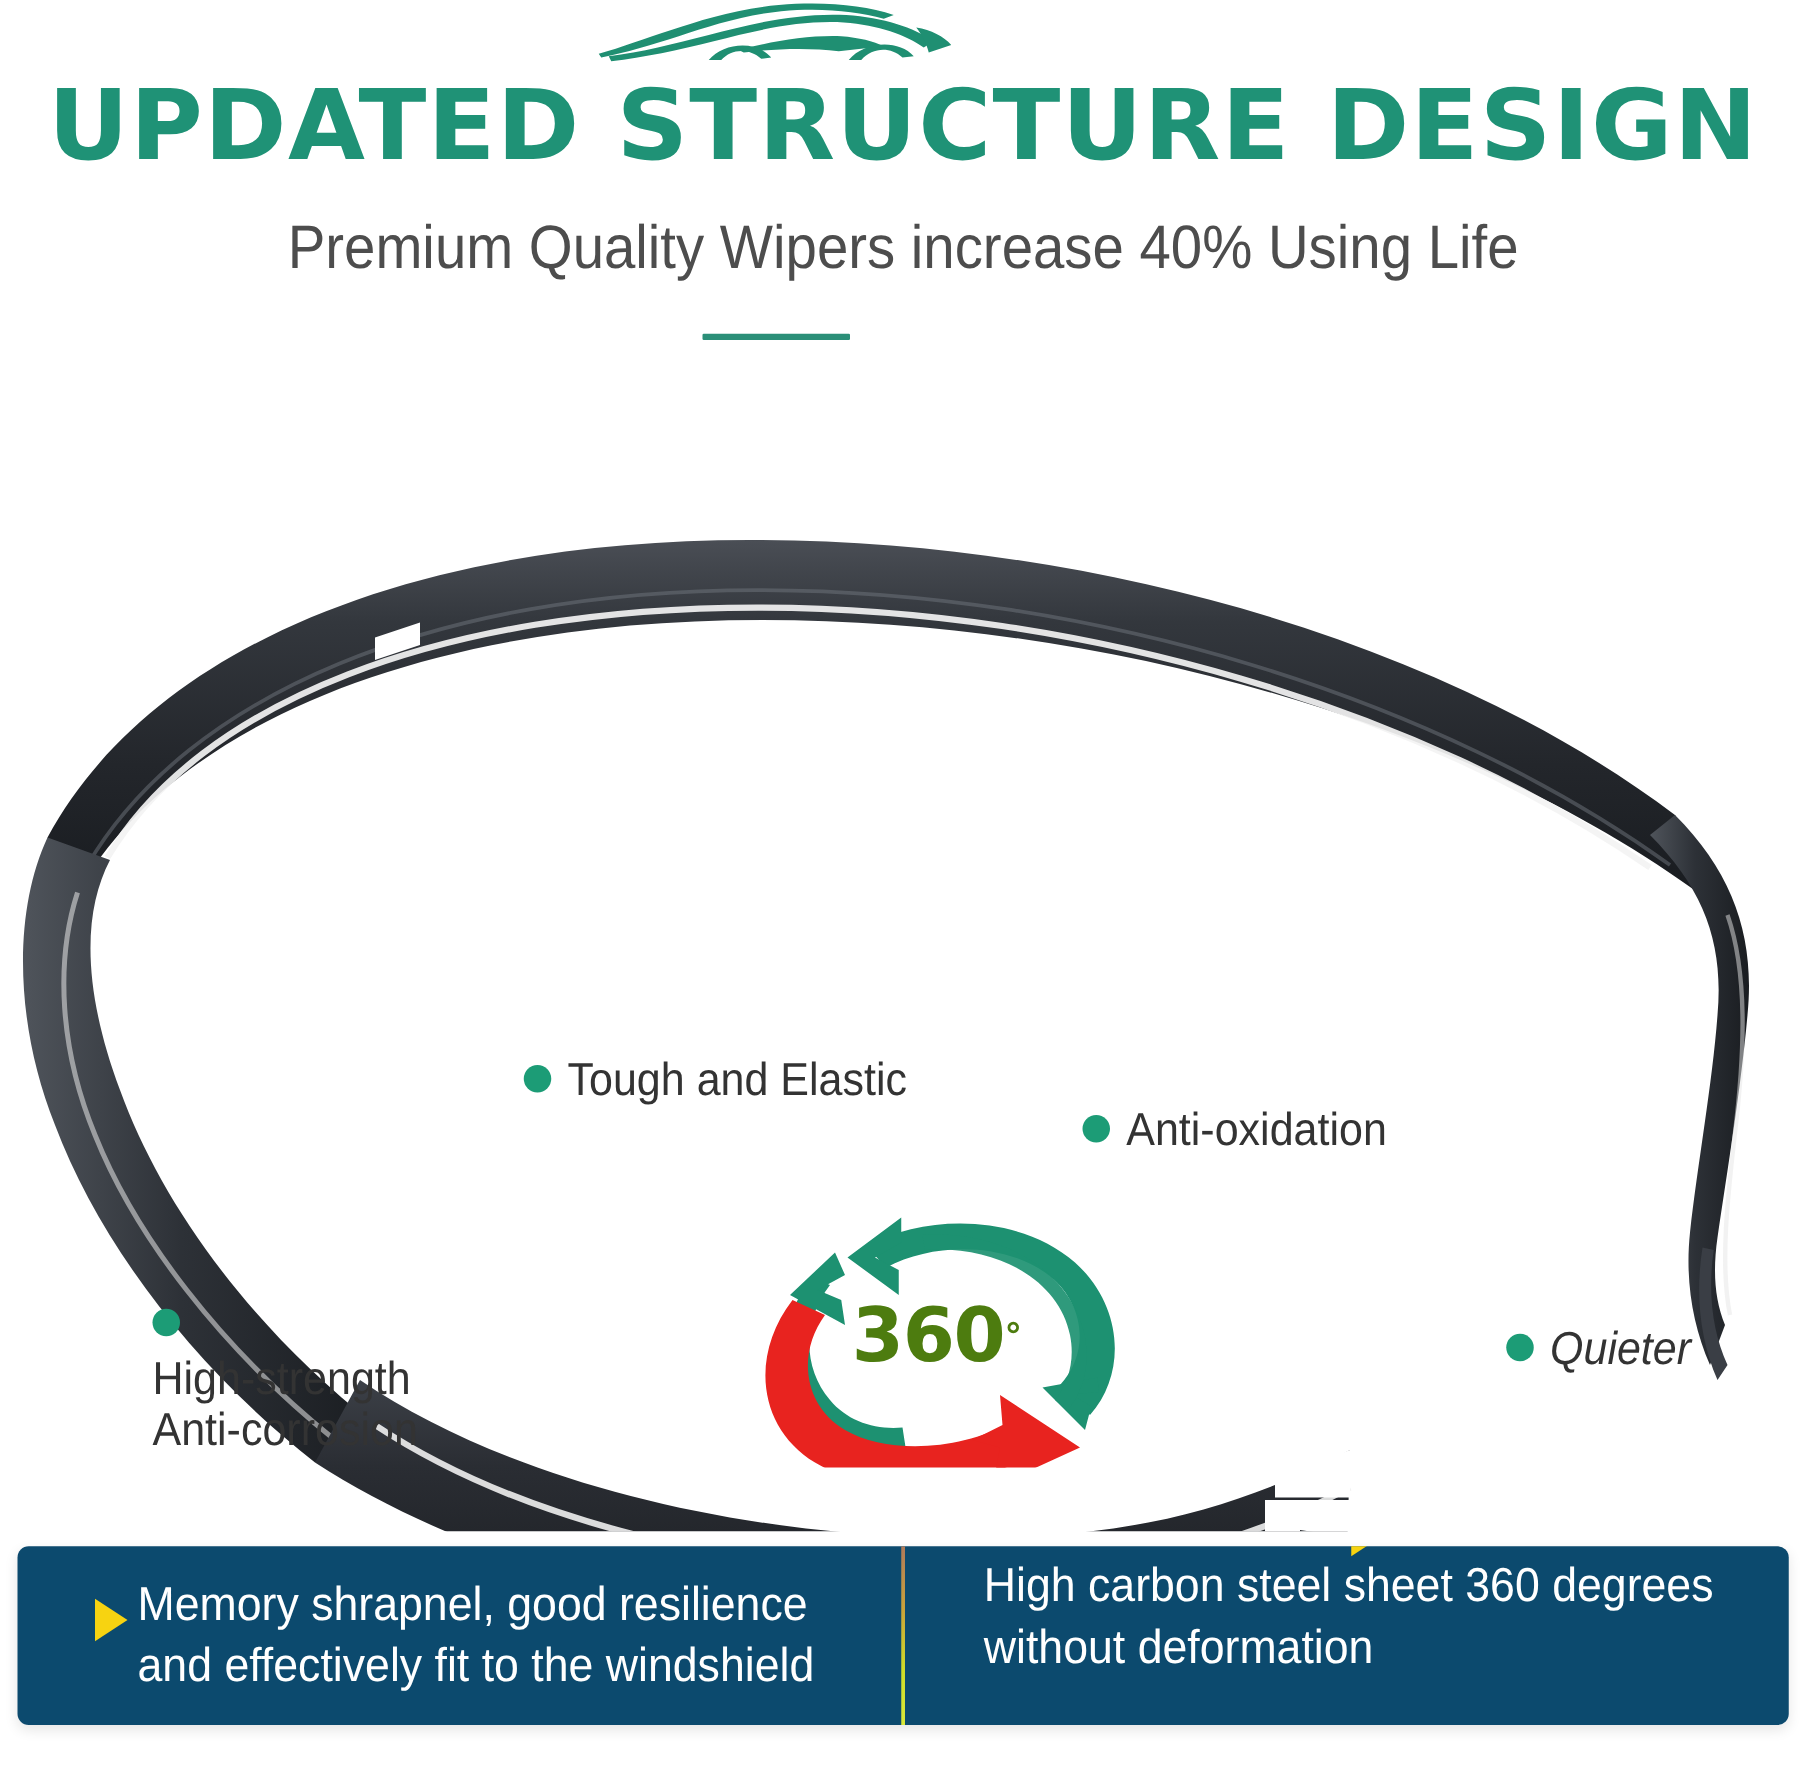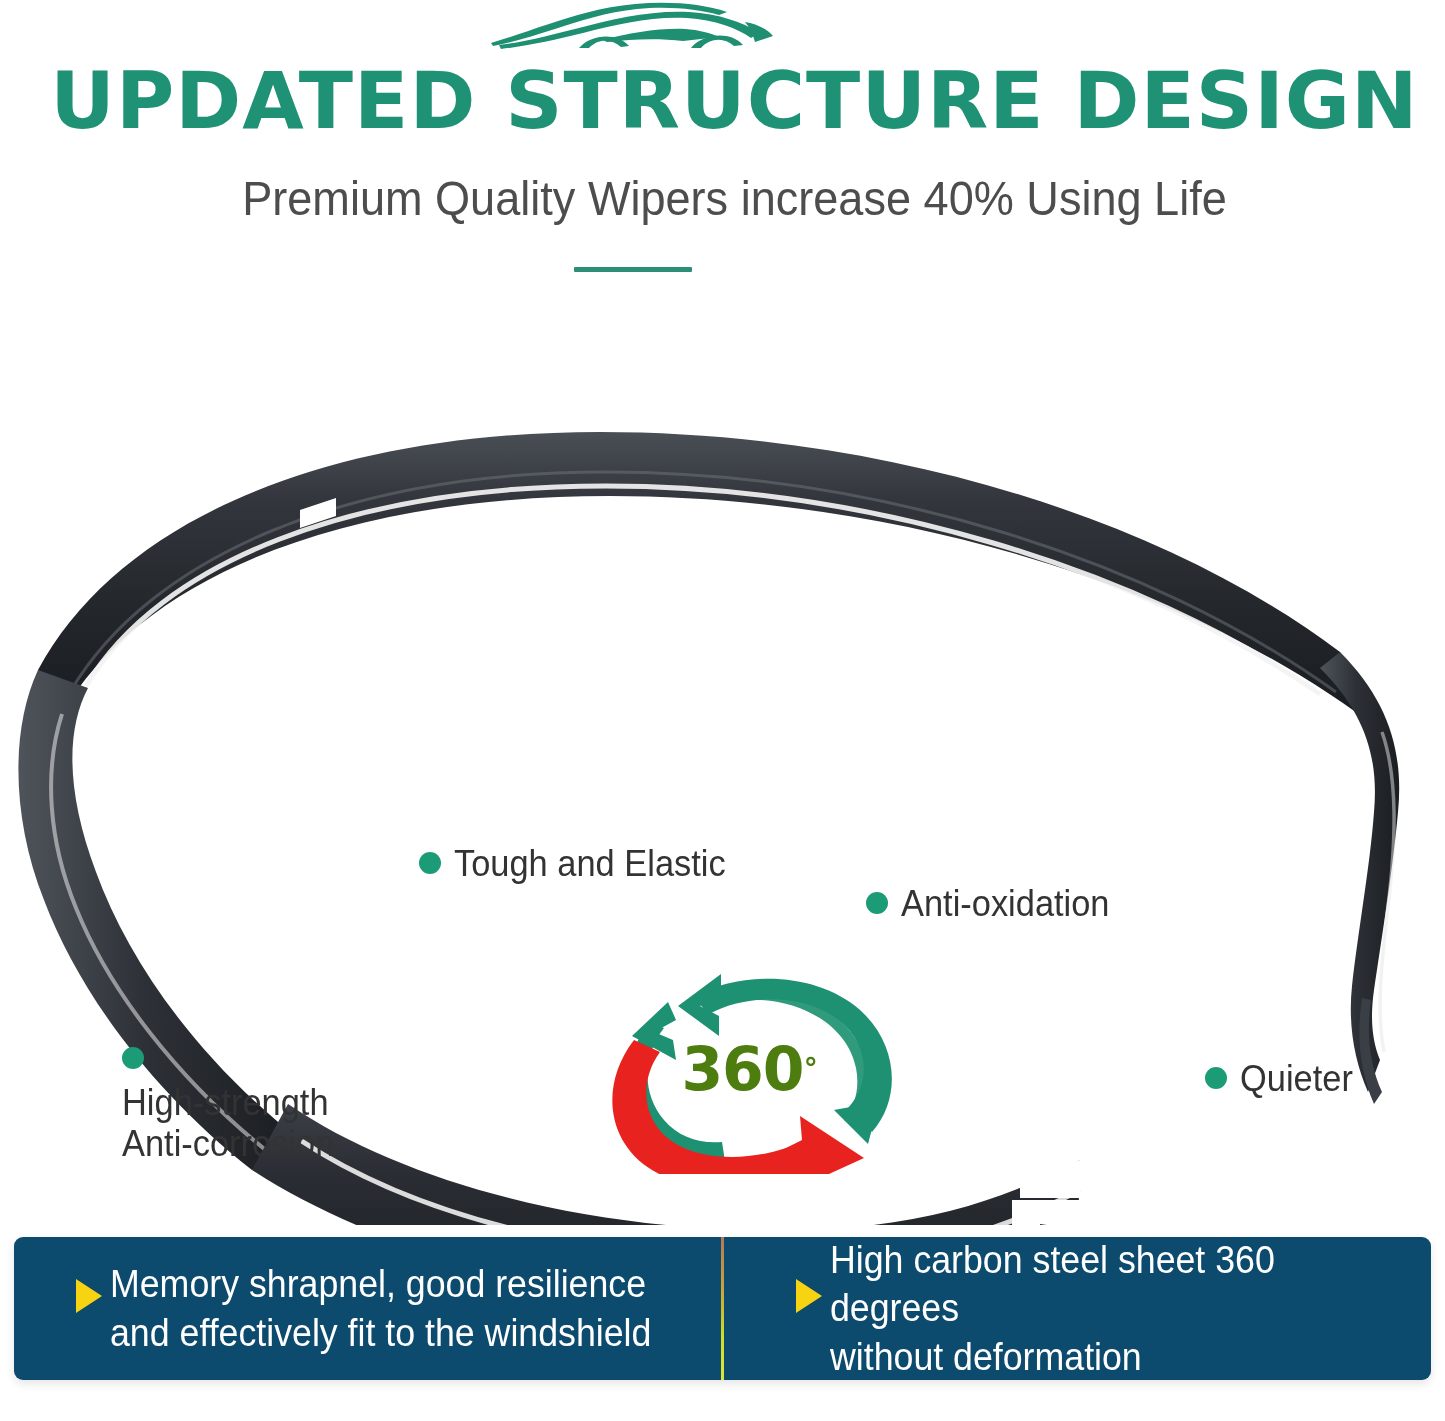--- a/index.html
+++ b/index.html
@@ -11,21 +11,21 @@
     width: 1445px;
     height: 1421px;
     position: relative;
     overflow: hidden;
     font-family: "Liberation Sans", sans-serif;
   }
 
   
   #header {
     position: absolute;
-    top: 0; left: 12px;
+    top: 0; left: 0;
     width: 1241px;
     height: 300px;
   }
   #brand-logo {
     position: absolute;
     top: 2px;
     left: 50%;
     transform: translateX(-50%);
     width: 300px;
     height: 60px;
@@ -103,21 +103,21 @@
     font-family: "Liberation Sans Narrow", "Liberation Sans", sans-serif;
     font-size: 37px;
     line-height: 1.12;
     white-space: pre-line;
     transform: scaleX(0.93);
     transform-origin: left center;
   }
   #callout-tough     { left: 419px; top: 543px; text-align: right; }
   #callout-anti-ox   { left: 866px; top: 567px; margin-top: 16px; }
   #callout-high-str  { left: 122px; top: 738px; flex-direction: column; }
-  #callout-quieter   { left: 1205px; top: 758px; }
+  #callout-quieter   { left: 1205px; top: 758px; font-style: italic; }
 
   
   #badge-360 {
     position: absolute;
     left: 572px;
     top: 662px;
     width: 350px;
     height: 212px;
   }
   #badge-360-text {
@@ -157,21 +157,21 @@
     box-shadow: 0 4px 10px rgba(0,0,0,0.10);
     overflow: hidden;
   }
   .banner-cell {
     flex: 1 1 50%;
     display: flex;
     align-items: center;
     padding-left: 62px;
     box-sizing: border-box;
   }
-  .banner-cell.right { padding-left: 72px; }
+  .banner-cell.right { padding-left: 40px; flex-direction: column; }
   #banner-divider {
     width: 3px;
     align-self: stretch;
     background: linear-gradient(to bottom, #b07a5a 0%, #c9a23a 35%, #cfdd28 70%, #d9e83a 100%);
     flex: 0 0 auto;
   }
   .banner-arrow-icon {
     width: 0; height: 0;
     border-left: 26px solid #f7d311;
     border-top: 17px solid transparent;

